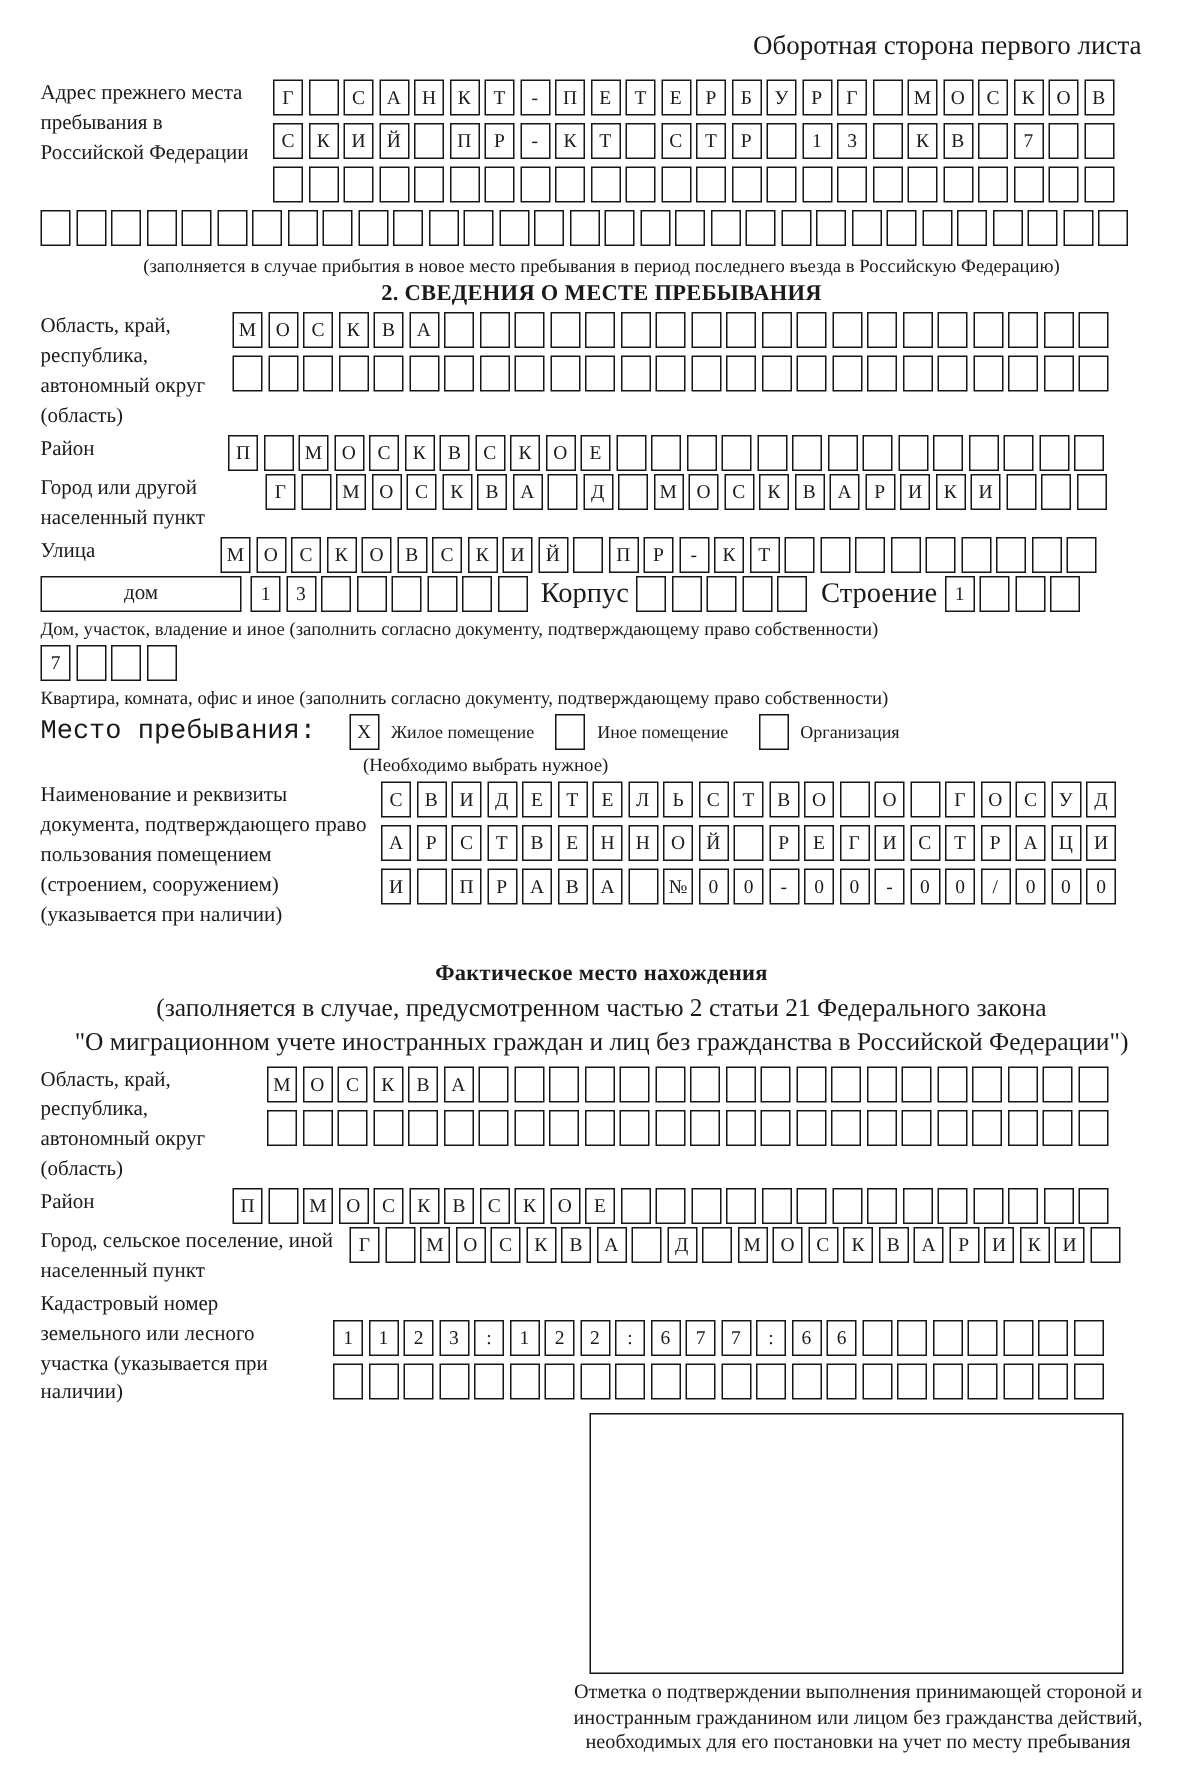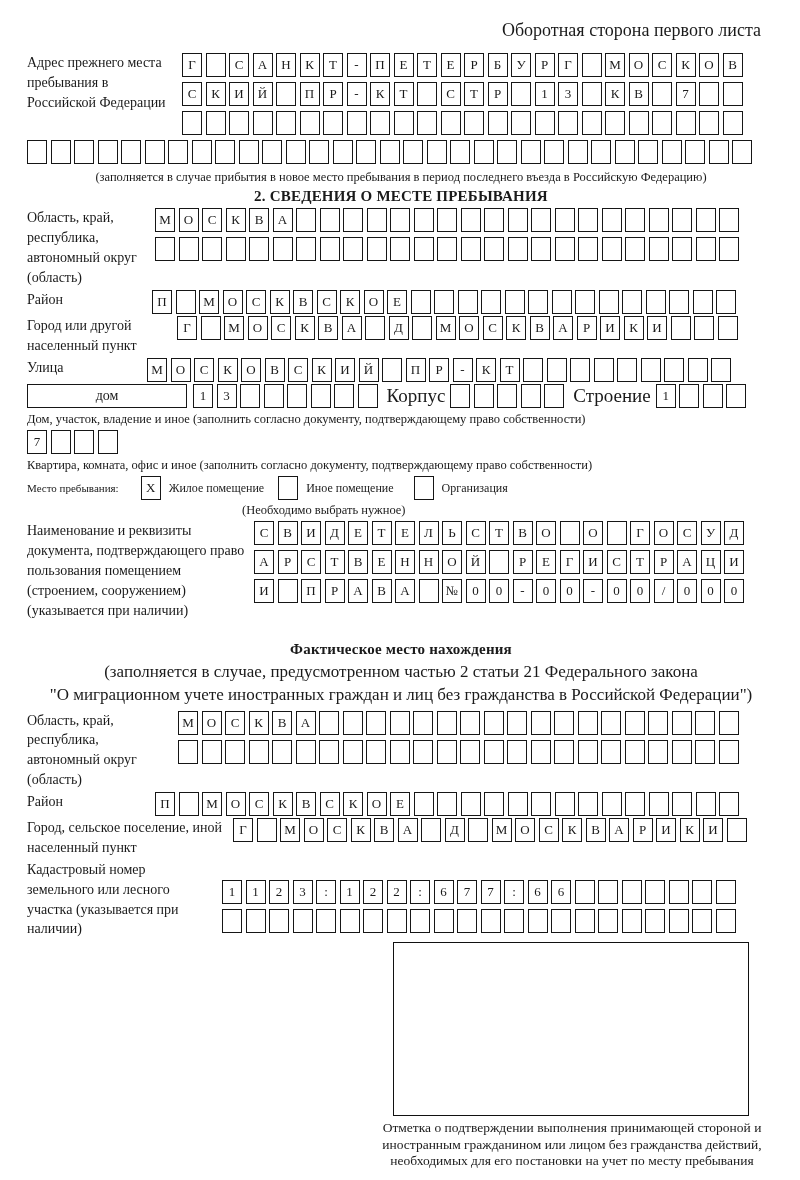--- a/index.html
+++ b/index.html
@@ -31,26 +31,26 @@
   .mb5 { margin-bottom: 5px; }
 
   .note { font-size: 12.5px; line-height: 1.3; margin: 2px 0 3px 0; }
   .note.center { text-align: center; }
 
   .houserow { display: flex; align-items: flex-start; margin-bottom: 3px; }
   .widebox {
     height: 24px; border: 1.4px solid #161616;
     font-size: 14px; line-height: 21px; text-align: center; flex-shrink: 0;
   }
-  .wb-house { width: 160px; margin-right: 6px; }
+  .wb-house { width: 134px; margin-right: 6px; }
   .wb-flat  { width: 202px; margin-right: 7px; }
   .inl { font-size: 19px; line-height: 24px; margin: 0 5px 0 9px; white-space: nowrap; }
 
   .stayrow { display: flex; align-items: flex-start; margin-bottom: 2px; }
-  .slbl { font-size: 11px; line-height: 24px; margin-right: 22px; white-space: nowrap; }
+  .slbl { font-size: 18px; line-height: 24px; margin-right: 22px; white-space: nowrap; font-family: Liberation Mono, monospace; }
   .opt  { font-size: 12px; line-height: 24px; margin-left: 8px; white-space: nowrap; }
   .cb { display: inline-flex; }
   .g2 { margin-left: 14px; }
   .g3 { margin-left: 20px; }
   .staynote { margin-left: 215px; margin-bottom: 3px; }
 
   .doc-field { margin-bottom: 20px; }
 
   .act-note { text-align: center; font-size: 17px; line-height: 1.35; }
 

